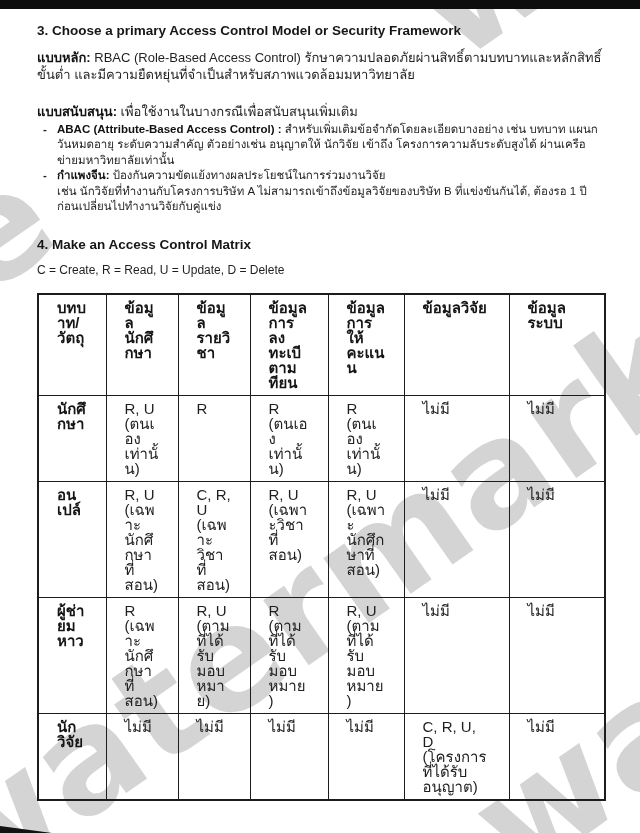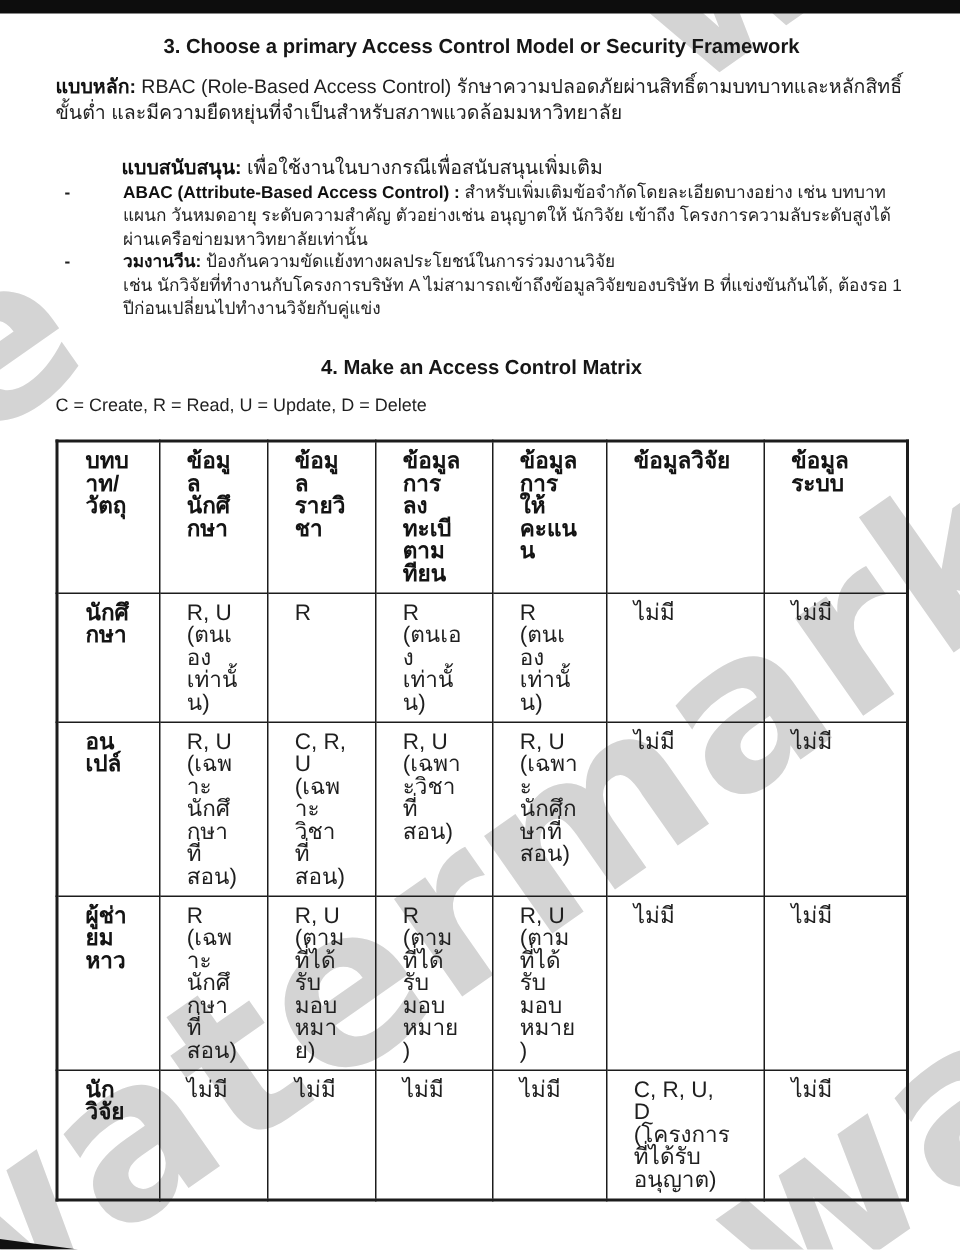--- a/index.html
+++ b/index.html
@@ -47,33 +47,32 @@
   .wm-frag   { left:-45px;  top:185px; }
 
   
   .content {
     position:relative; z-index:1;
     padding:22px 35px 0 37px;
   }
   .h-section {
     font-size:13.5px; font-weight:bold; color:#161616;
     line-height:17px;
-    text-align:center;
   }
   .para {
     font-size:13px; line-height:16.5px;
     margin-top:11px;
     overflow-wrap:break-word;
   }
-  .para.gap { margin-top:21px;margin-left:44px; }
+  .para.gap { margin-top:21px; }
   b.inline-label { color:#111; }
   .bullets { margin-top:1px; }
   .bullet { display:flex; font-size:11.5px; line-height:15.5px; }
   .bullet .dash { width:20px; padding-left:6px; flex:none; font-weight:bold; }
-  .bullet .btext { flex:1; overflow-wrap:break-word;margin-left:25px; }
+  .bullet .btext { flex:1; overflow-wrap:break-word; }
   .pre { white-space:pre-line; }
   .h-section.second { margin-top:21px; }
   .legend { font-size:12px; margin-top:9px; line-height:16px; }
 
   
   table.matrix {
     border-collapse:collapse;
     margin-top:15px;
     border:2px solid #1c1c1c;
     background:transparent;
@@ -122,21 +121,21 @@
     <b class="inline-label">แบบสนับสนุน:</b><span> เพื่อใช้งานในบางกรณีเพื่อสนับสนุนเพิ่มเติม</span>
   </div>
 
   <div class="bullets">
     <div class="bullet">
       <span class="dash">-</span>
       <span class="btext"><b class="inline-label">ABAC (Attribute-Based Access Control) :</b><span class="pre"> สำหรับเพิ่มเติมข้อจำกัดโดยละเอียดบางอย่าง เช่น บทบาท แผนก วันหมดอายุ ระดับความสำคัญ ตัวอย่างเช่น อนุญาตให้ นักวิจัย เข้าถึง โครงการความลับระดับสูงได้ ผ่านเครือข่ายมหาวิทยาลัยเท่านั้น</span></span>
     </div>
     <div class="bullet">
       <span class="dash">-</span>
-      <span class="btext"><b class="inline-label">วมงานวีน:</b><span class="pre"> ป้องกันความขัดแย้งทางผลประโยชน์ในการร่วมงานวิจัย
+      <span class="btext"><b class="inline-label">กำแพงจีน:</b><span class="pre"> ป้องกันความขัดแย้งทางผลประโยชน์ในการร่วมงานวิจัย
 เช่น นักวิจัยที่ทำงานกับโครงการบริษัท A ไม่สามารถเข้าถึงข้อมูลวิจัยของบริษัท B ที่แข่งขันกันได้, ต้องรอ 1 ปีก่อนเปลี่ยนไปทำงานวิจัยกับคู่แข่ง</span></span>
     </div>
   </div>
 
   <div class="h-section second">4. Make an Access Control Matrix</div>
   <div class="legend">C = Create, R = Read, U = Update, D = Delete</div>
 
   <table class="matrix">
     <colgroup>
       <col style="width:68px">

